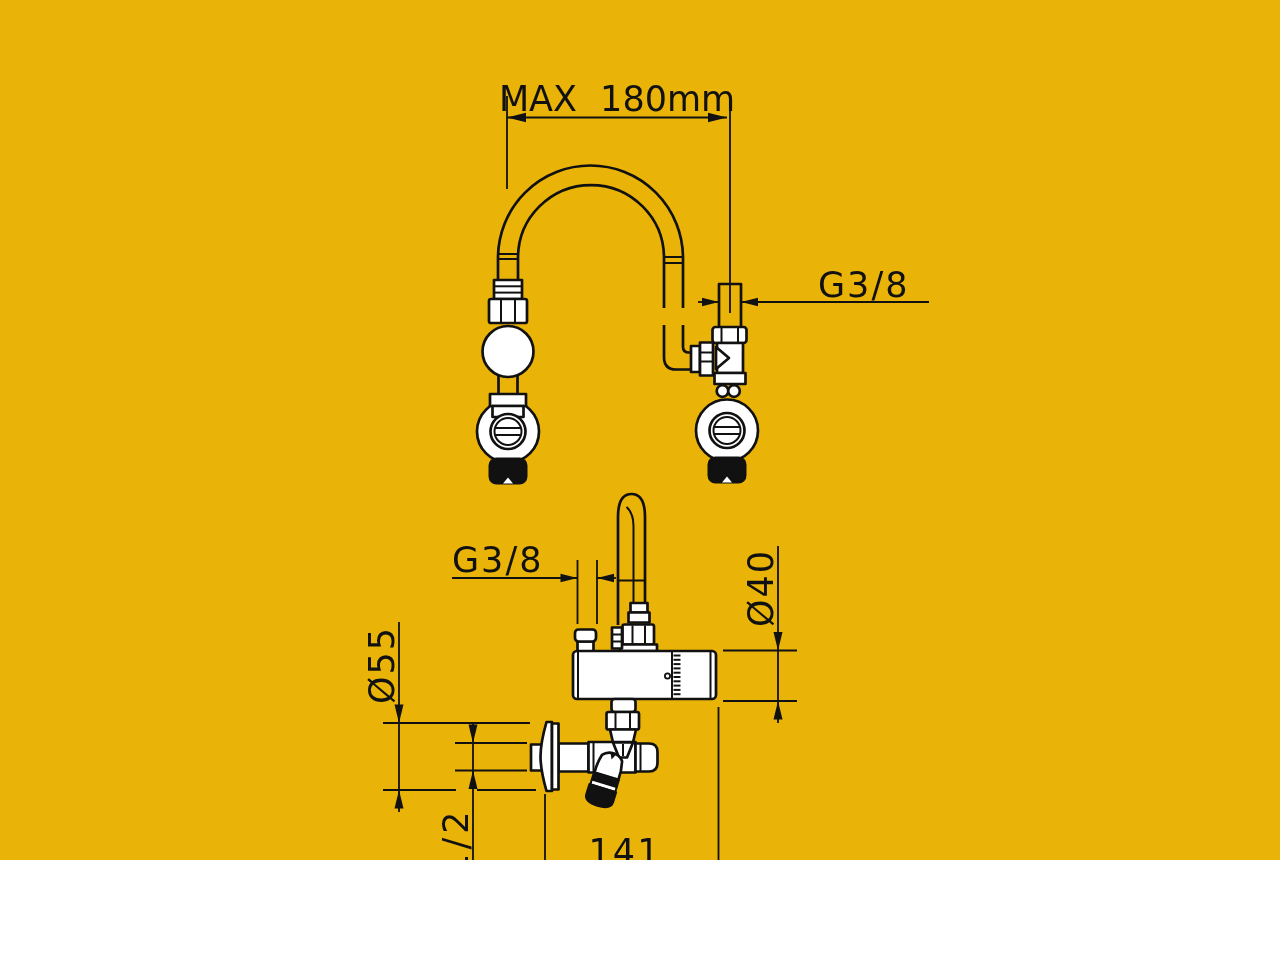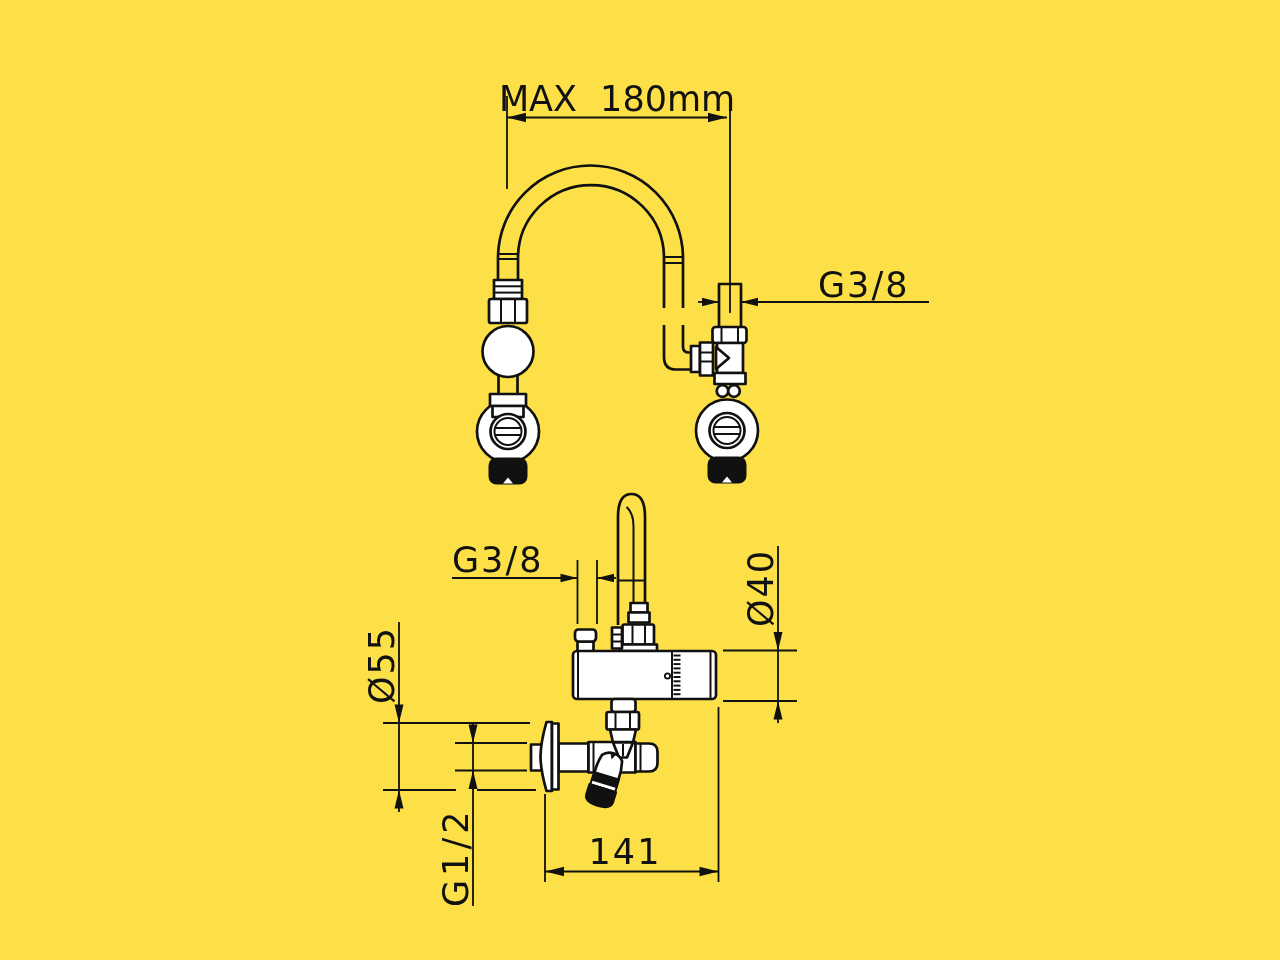--- a/index.html
+++ b/index.html
@@ -1,16 +1,16 @@
 <!DOCTYPE html>
 <html><head>
 <meta charset="utf-8">
 <style>
   html,body{margin:0;padding:0;background:#fff;}
-  .stage{position:relative;width:1280px;height:960px;background:#fde047;overflow:hidden;}
+  .stage{position:relative;width:1280px;height:860px;background:#eab308;overflow:hidden;}
   svg{display:block;}
   .ol  {fill:none;stroke:#111;stroke-width:2.7;stroke-linejoin:round;}
   .olf {fill:#fff;stroke:#111;stroke-width:2.7;stroke-linejoin:round;}
   .thin{fill:none;stroke:#111;stroke-width:2;}
   .dim {fill:none;stroke:#111;stroke-width:1.8;}
   .arr {fill:#111;stroke:none;}
   .blk {fill:#111;stroke:#111;stroke-width:2;stroke-linejoin:round;}
   .wht {fill:#fff;stroke:#111;stroke-width:2;}
   .lbl {font-family:"DejaVu Sans",sans-serif;font-size:35px;fill:#111;}
 </style>

